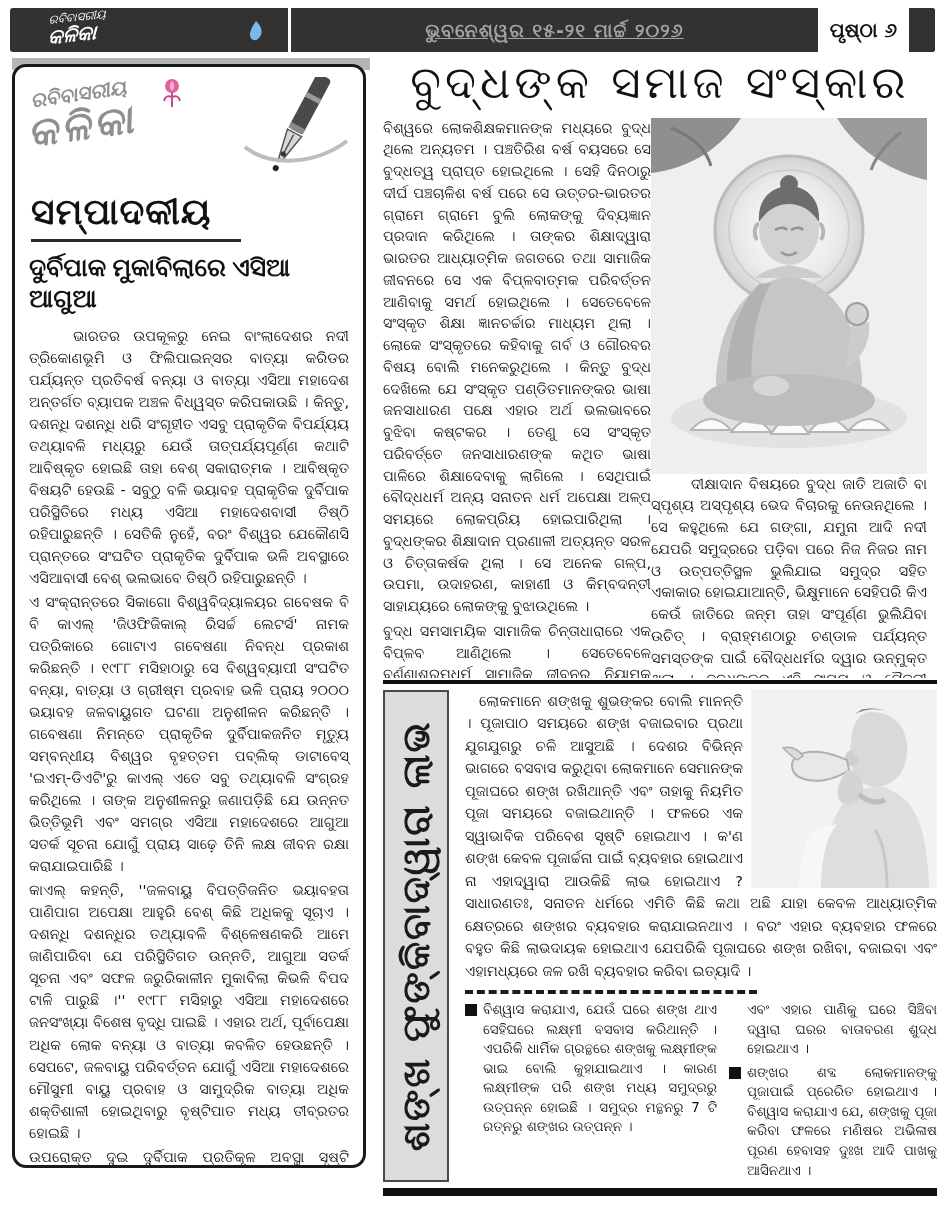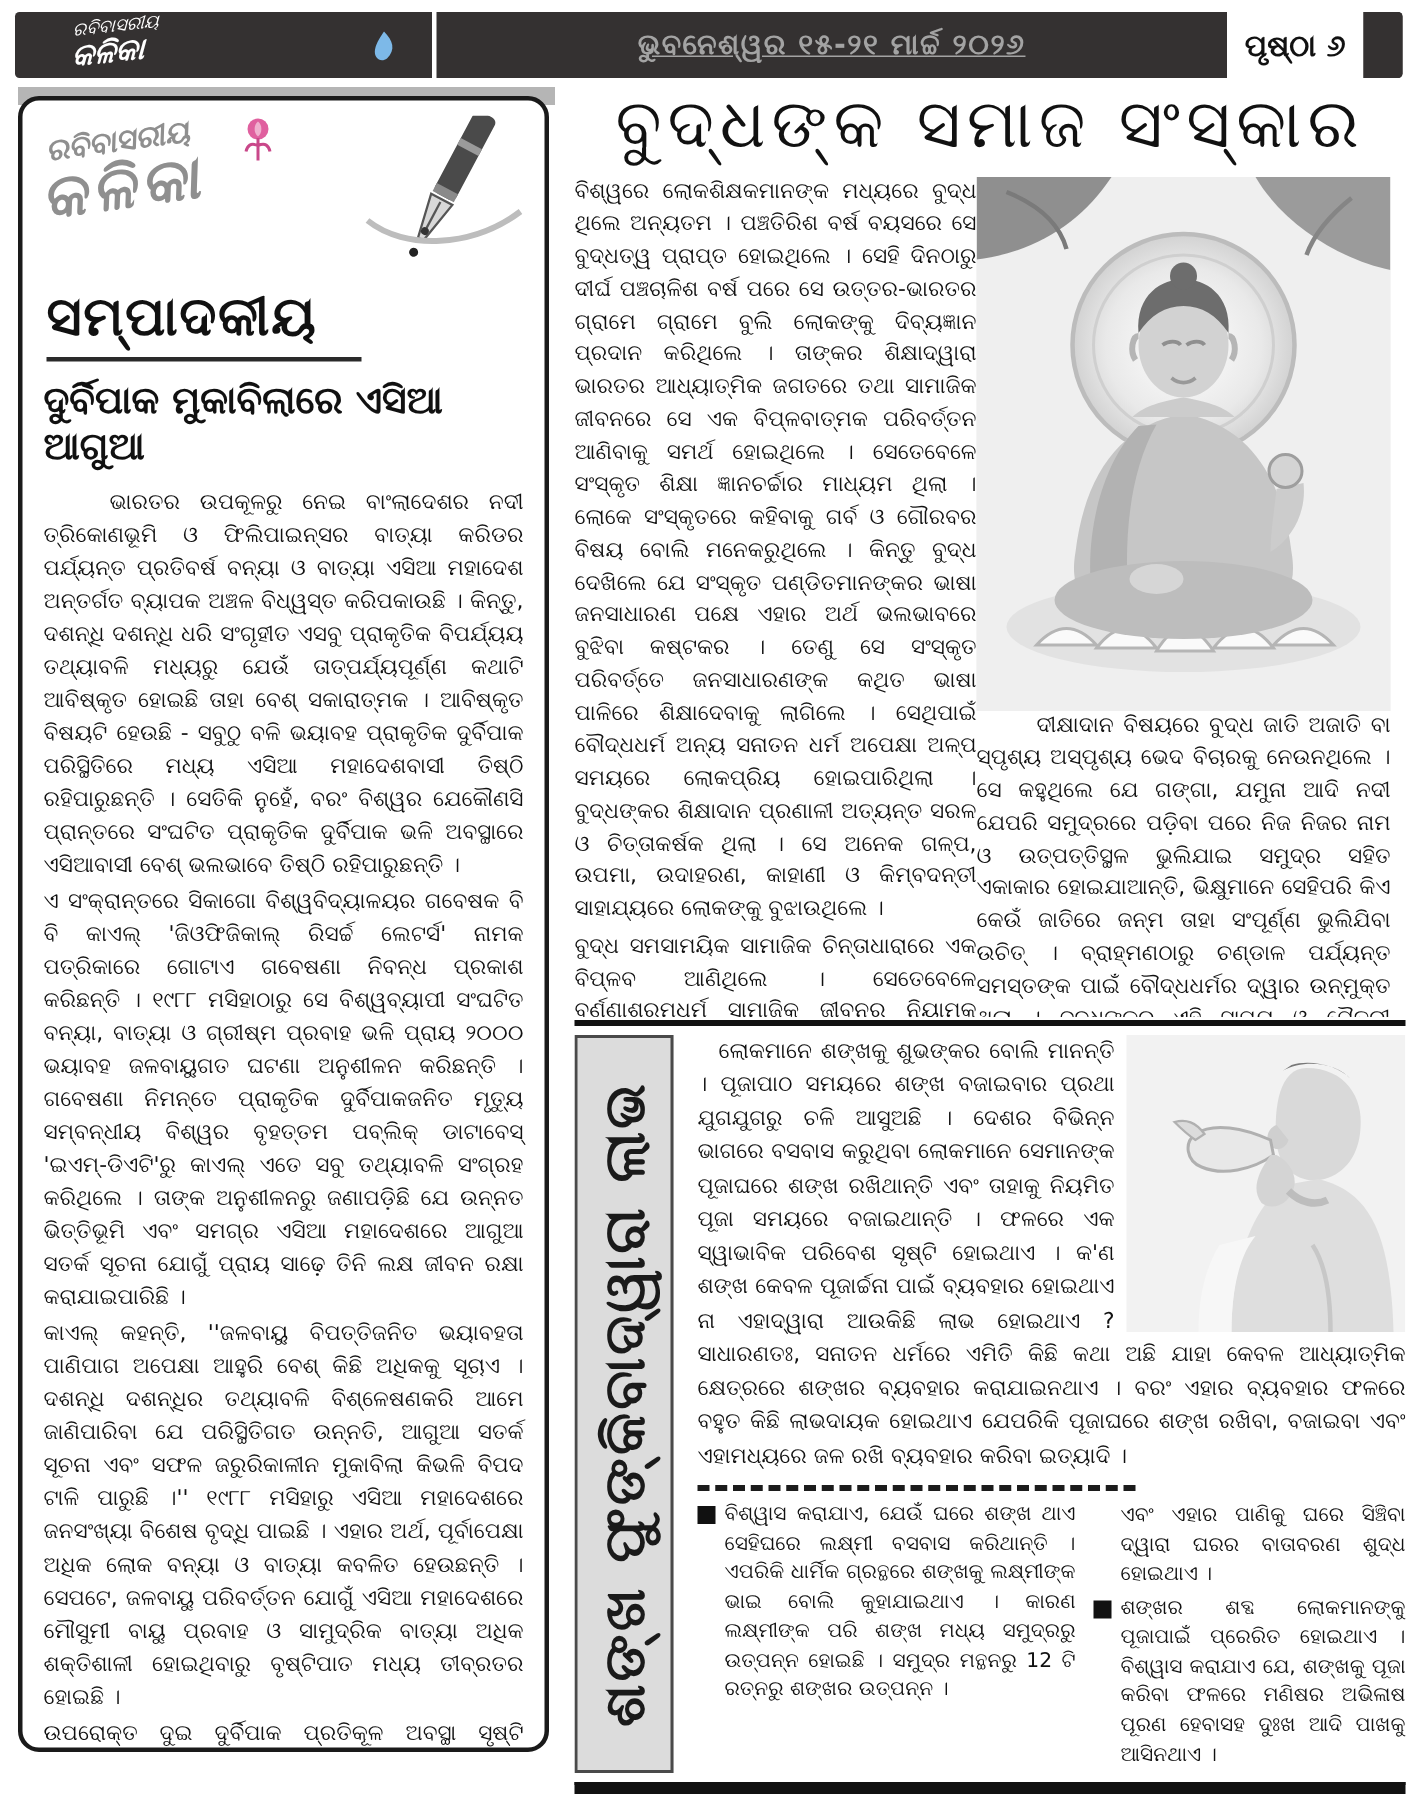--- a/index.html
+++ b/index.html
@@ -31,21 +31,21 @@
     padding:10px 14px;box-sizing:border-box;overflow:hidden;
   }
   .brand-graphic{position:relative;height:112px;overflow:hidden;}
   .brand-script{position:absolute;left:2px;top:6px;color:#8f8f8f;transform:rotate(-8deg) skewX(-10deg);line-height:1;}
   .brand-script .l1{font-size:20px;display:block;font-weight:bold;}
   .brand-script .l2{font-size:40px;display:block;font-weight:bold;margin-top:2px;letter-spacing:4px;}
   .brand-flower{position:absolute;left:128px;top:0px;}
   .brand-pen{position:absolute;right:-6px;top:0px;}
   .ed-heading{font-size:36px;font-weight:bold;margin:2px 0 6px 2px;letter-spacing:1px;}
   .ed-rule{border:none;border-top:3px solid #2a2a2a;width:210px;margin:4px 0 10px 2px;}
-  .ed-headline{font-size:25px;font-weight:bold;margin:0 0 10px 0;line-height:1.25;}
+  .ed-headline{font-size:25px;font-weight:bold;margin:0 0 10px 0;line-height:1.25;font-family:Liberation Serif, serif;}
   .ed-body p{font-size:14.5px;line-height:1.52;text-align:justify;margin:0 0 2px 0;}
   .ed-body p.indent{text-indent:44px;}
   
   .buddha-art{position:absolute;left:383px;top:58px;width:554px;height:620px;overflow:hidden;}
   .buddha-headline{font-size:45px;font-weight:normal;text-align:center;letter-spacing:4px;margin:0 0 10px 0;line-height:1.1;}
   .buddha-cols{display:flex;gap:0;}
   .bcol1{width:268px;}
   .bcol1 p{font-size:14.5px;line-height:1.5;text-align:justify;margin:0 0 3px 0;}
   .bcol2{width:276px;}
   .buddha-fig{width:276px;height:356px;background:#ededed;overflow:hidden;}
@@ -70,21 +70,21 @@
   .conch-fig{float:right;width:186px;height:198px;background:#f4f4f4;margin:0 0 4px 8px;overflow:hidden;}
   .sh-intro{font-size:14.5px;line-height:1.55;text-align:justify;margin:0;text-indent:14px;}
   .sh-dash{border:none;border-top:4px dashed #1c1c1c;width:292px;margin:8px 0 6px 0;}
   .sh-cols{display:flex;gap:12px;}
   .sh-colL{width:252px;}
   .sh-colR{flex:1;}
   .sh-leadin{font-size:15px;font-weight:bold;font-style:italic;line-height:1.4;margin:0 0 6px 0;}
   .bullet-item{display:flex;gap:6px;margin:0 0 4px 0;}
   .bullet-sq{width:12px;height:12px;background:#111;flex:none;margin-top:4px;}
   .bullet-item p{font-size:13.5px;line-height:1.45;text-align:justify;margin:0;}
-  .sh-colR .cont{font-size:13.5px;line-height:1.45;text-align:justify;margin:0 0 4px 18px;font-family:Liberation Serif, serif;}
+  .sh-colR .cont{font-size:13.5px;line-height:1.45;text-align:justify;margin:0 0 4px 18px;}
 </style>
 </head>
 <body>
 
 <div class="header-bar">
   <div class="logo-seg">
     <div class="logo-script">
       <span class="l1">ରବିବାସରୀୟ</span>
       <span class="l2">କଳିକା</span>
     </div>
@@ -216,21 +216,21 @@
         <path d="M70 198 C70 168 76 146 86 134 L62 140 C52 156 48 176 48 198 Z" fill="#f7f7f7"></path>
         <path d="M124 140 C132 152 136 170 136 198" stroke="#c7c7c7" stroke-width="3" fill="none"></path>
       </svg>
     </div>
     <p class="sh-intro">ଲୋକମାନେ ଶଙ୍ଖକୁ ଶୁଭଙ୍କର ବୋଲି ମାନନ୍ତି । ପୂଜାପାଠ ସମୟରେ ଶଙ୍ଖ ବଜାଇବାର ପ୍ରଥା ଯୁଗଯୁଗରୁ ଚଳି ଆସୁଅଛି । ଦେଶର ବିଭିନ୍ନ ଭାଗରେ ବସବାସ କରୁଥିବା ଲୋକମାନେ ସେମାନଙ୍କ ପୂଜାଘରେ ଶଙ୍ଖ ରଖିଥାନ୍ତି ଏବଂ ତାହାକୁ ନିୟମିତ ପୂଜା ସମୟରେ ବଜାଇଥାନ୍ତି । ଫଳରେ ଏକ ସ୍ୱାଭାବିକ ପରିବେଶ ସୃଷ୍ଟି ହୋଇଥାଏ । କ'ଣ ଶଙ୍ଖ କେବଳ ପୂଜାର୍ଚ୍ଚନା ପାଇଁ ବ୍ୟବହାର ହୋଇଥାଏ ନା ଏହାଦ୍ୱାରା ଆଉକିଛି ଲାଭ ହୋଇଥାଏ ? ସାଧାରଣତଃ, ସନାତନ ଧର୍ମରେ ଏମିତି କିଛି କଥା ଅଛି ଯାହା କେବଳ ଆଧ୍ୟାତ୍ମିକ କ୍ଷେତ୍ରରେ ଶଙ୍ଖର ବ୍ୟବହାର କରାଯାଇନଥାଏ । ବରଂ ଏହାର ବ୍ୟବହାର ଫଳରେ ବହୁତ କିଛି ଲାଭଦାୟକ ହୋଇଥାଏ ଯେପରିକି ପୂଜାଘରେ ଶଙ୍ଖ ରଖିବା, ବଜାଇବା ଏବଂ ଏହାମଧ୍ୟରେ ଜଳ ରଖି ବ୍ୟବହାର କରିବା ଇତ୍ୟାଦି ।</p>
     <hr class="sh-dash">
     <div class="sh-cols">
       <div class="sh-colL">
         <div class="bullet-item">
           <span class="bullet-sq"></span>
-          <p>ବିଶ୍ୱାସ କରାଯାଏ, ଯେଉଁ ଘରେ ଶଙ୍ଖ ଥାଏ ସେହିଘରେ ଲକ୍ଷ୍ମୀ ବସବାସ କରିଥାନ୍ତି । ଏପରିକି ଧାର୍ମିକ ଗ୍ରନ୍ଥରେ ଶଙ୍ଖକୁ ଲକ୍ଷ୍ମୀଙ୍କ ଭାଇ ବୋଲି କୁହାଯାଇଥାଏ । କାରଣ ଲକ୍ଷ୍ମୀଙ୍କ ପରି ଶଙ୍ଖ ମଧ୍ୟ ସମୁଦ୍ରରୁ ଉତ୍ପନ୍ନ ହୋଇଛି । ସମୁଦ୍ର ମନ୍ଥନରୁ 12 ଟି ରତ୍ନରୁ ଶଙ୍ଖର ଉତ୍ପନ୍ନ ।</p>
+          <p>ବିଶ୍ୱାସ କରାଯାଏ, ଯେଉଁ ଘରେ ଶଙ୍ଖ ଥାଏ ସେହିଘରେ ଲକ୍ଷ୍ମୀ ବସବାସ କରିଥାନ୍ତି । ଏପରିକି ଧାର୍ମିକ ଗ୍ରନ୍ଥରେ ଶଙ୍ଖକୁ ଲକ୍ଷ୍ମୀଙ୍କ ଭାଇ ବୋଲି କୁହାଯାଇଥାଏ । କାରଣ ଲକ୍ଷ୍ମୀଙ୍କ ପରି ଶଙ୍ଖ ମଧ୍ୟ ସମୁଦ୍ରରୁ ଉତ୍ପନ୍ନ ହୋଇଛି । ସମୁଦ୍ର ମନ୍ଥନରୁ 7 ଟି ରତ୍ନରୁ ଶଙ୍ଖର ଉତ୍ପନ୍ନ ।</p>
         </div>
 
       </div>
       <div class="sh-colR">
         <p class="cont">ଏବଂ ଏହାର ପାଣିକୁ ଘରେ ସିଞ୍ଚିବା ଦ୍ୱାରା ଘରର ବାତାବରଣ ଶୁଦ୍ଧ ହୋଇଥାଏ ।</p>
         <div class="bullet-item">
           <span class="bullet-sq"></span>
           <p>ଶଙ୍ଖର ଶବ୍ଦ ଲୋକମାନଙ୍କୁ ପୂଜାପାଇଁ ପ୍ରେରିତ ହୋଇଥାଏ । ବିଶ୍ୱାସ କରାଯାଏ ଯେ, ଶଙ୍ଖକୁ ପୂଜା କରିବା ଫଳରେ ମଣିଷର ଅଭିଳାଷ ପୂରଣ ହେବାସହ ଦୁଃଖ ଆଦି ପାଖକୁ ଆସିନଥାଏ ।</p>
         </div>
         <div class="bullet-item">

